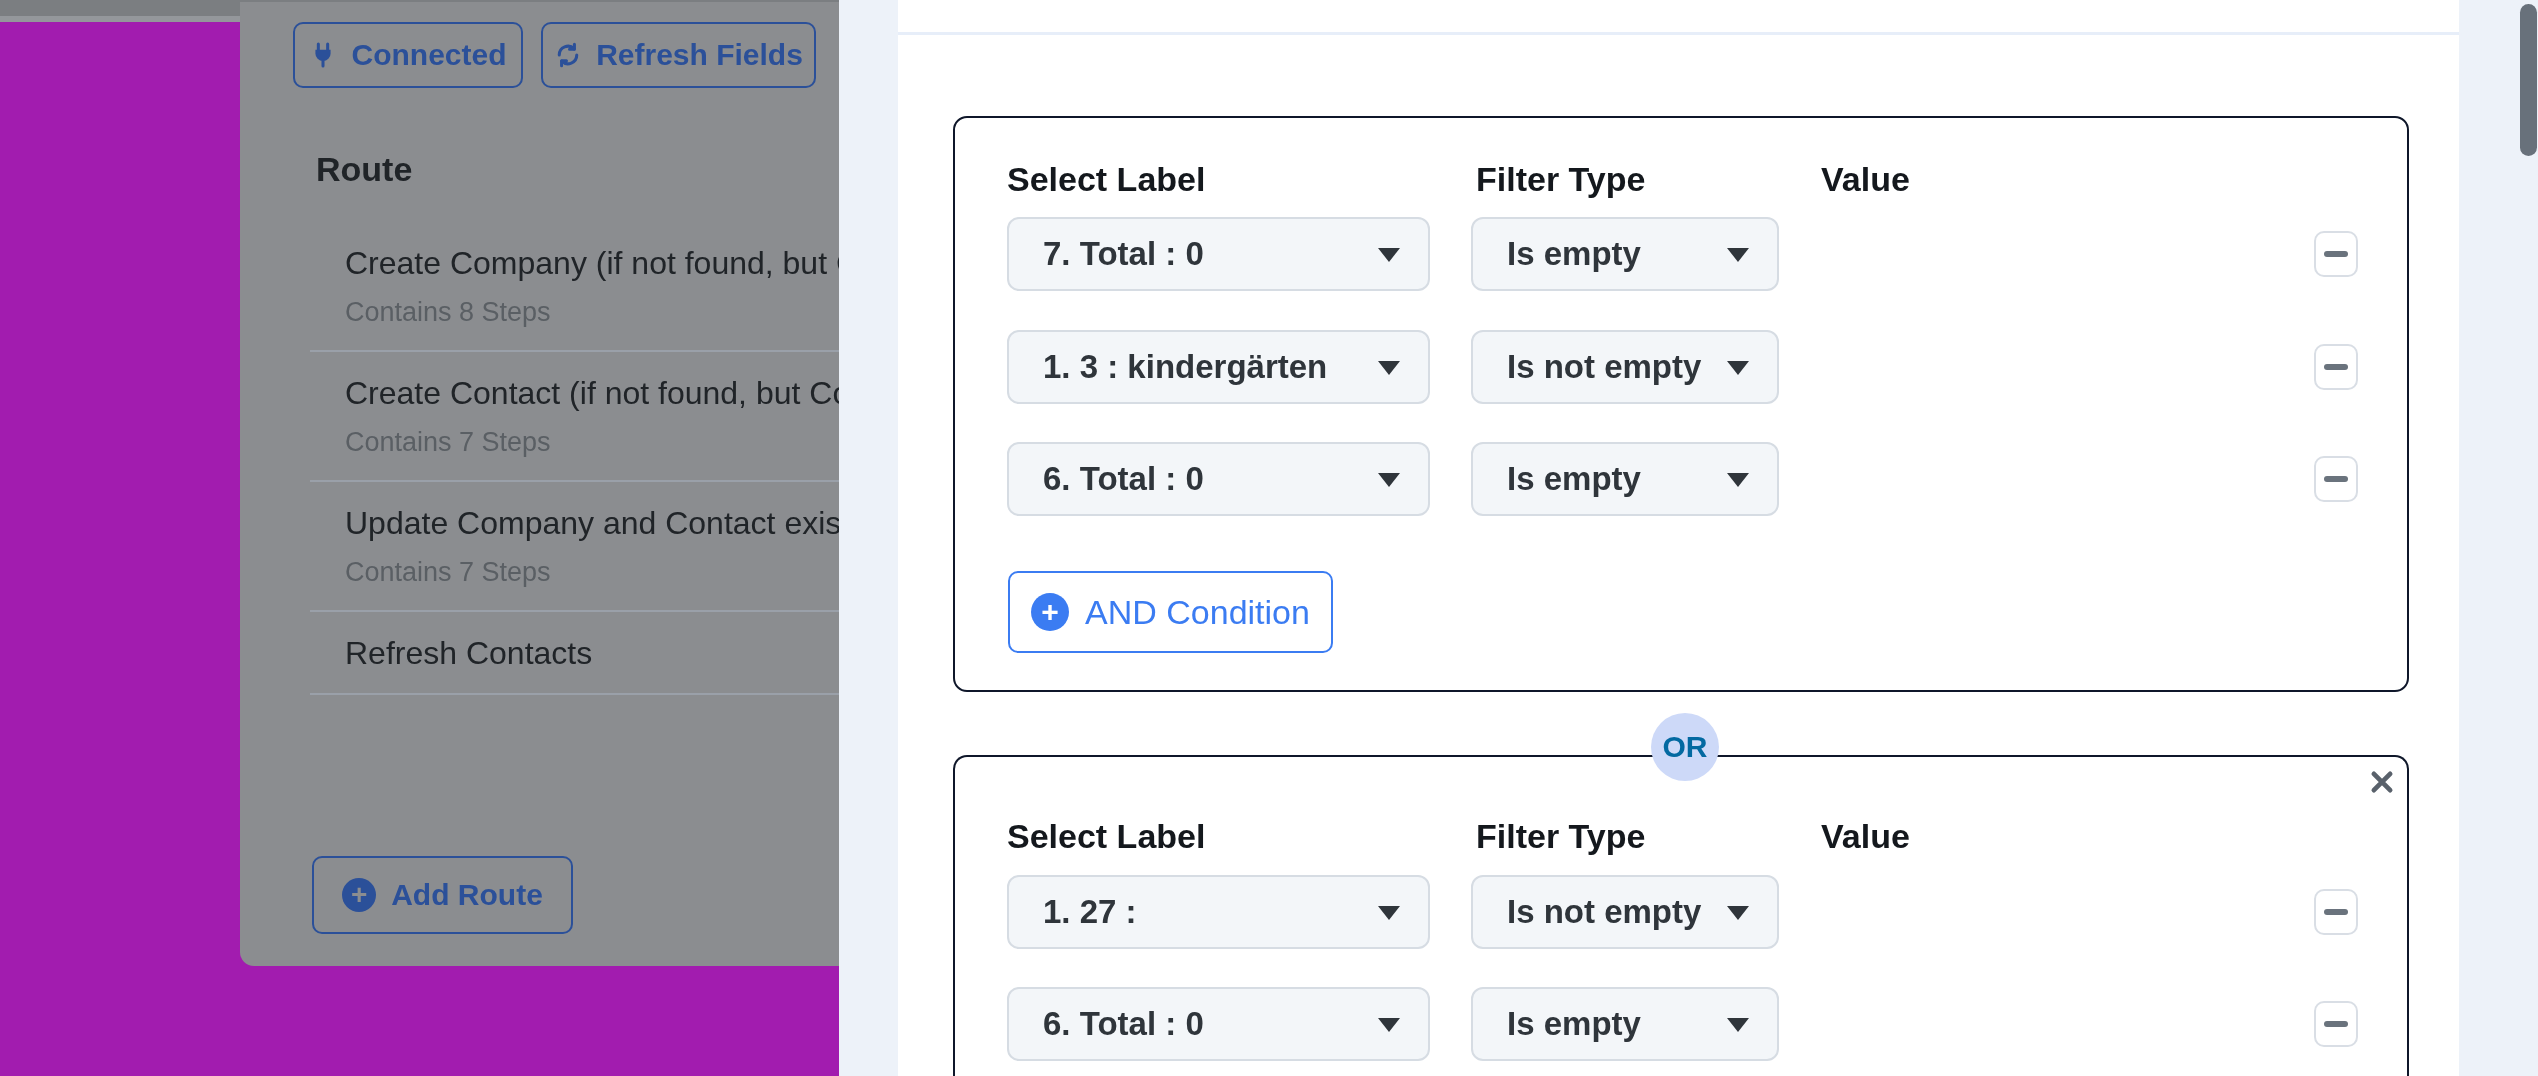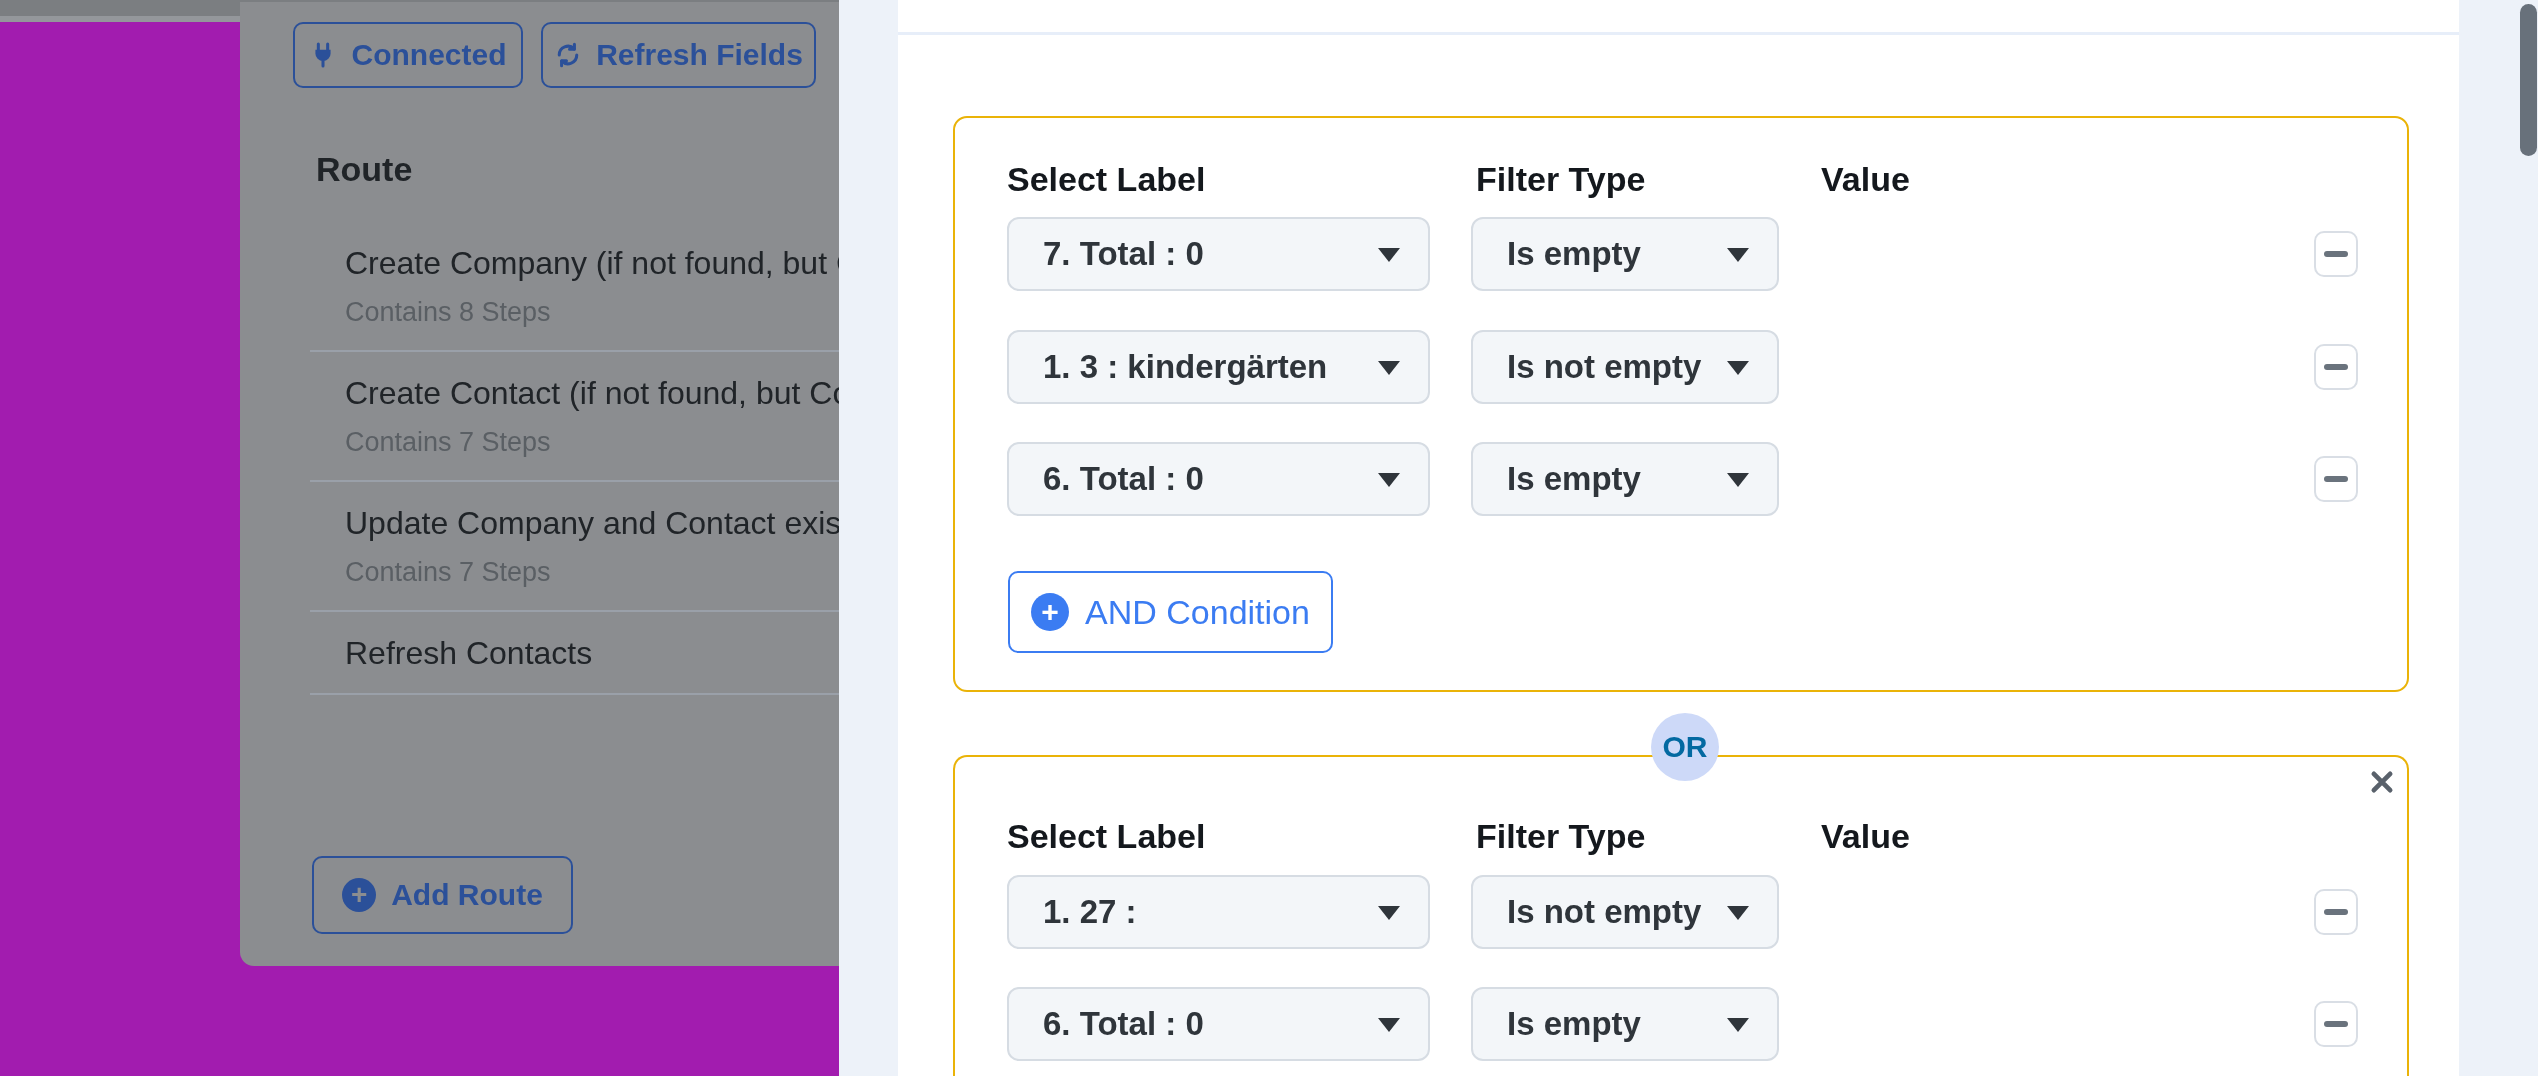--- a/index.html
+++ b/index.html
@@ -37,21 +37,21 @@
     display:inline-flex; align-items:center; justify-content:center;
     width:34px; height:34px; border-radius:50%; background:#2b5099;
     color:#8b8d90; font-size:28px; font-weight:700; line-height:1;
   }
   
   .modal-bg { position:absolute; left:839px; top:0; width:1699px; height:1076px; background:#edf2f9; }
   .panel { position:absolute; left:898px; top:0; width:1561px; height:1076px; background:#ffffff; }
   .panel-divider { position:absolute; left:898px; top:32px; width:1561px; height:3px; background:#e7eef9; }
   .filter-card {
     position:absolute; left:953px; width:1456px; background:#ffffff;
-    border:2px solid #eab308; border-radius:14px;
+    border:2px solid #0f172a; border-radius:14px;
   }
   .card-1 { top:116px; height:576px; }
   .card-2 { top:755px; height:430px; border-bottom:none; border-radius:14px 14px 0 0; }
   .col-header { position:absolute; font-size:34px; font-weight:600; color:#14181d; line-height:42px; }
   .col-label { left:52px; }
   .col-type  { left:521px; }
   .col-value { left:866px; }
   .hdr-1 { top:40px; }
   .select {
     position:absolute; height:74px; background:#f3f6f9; border:2px solid #d6dce3;

